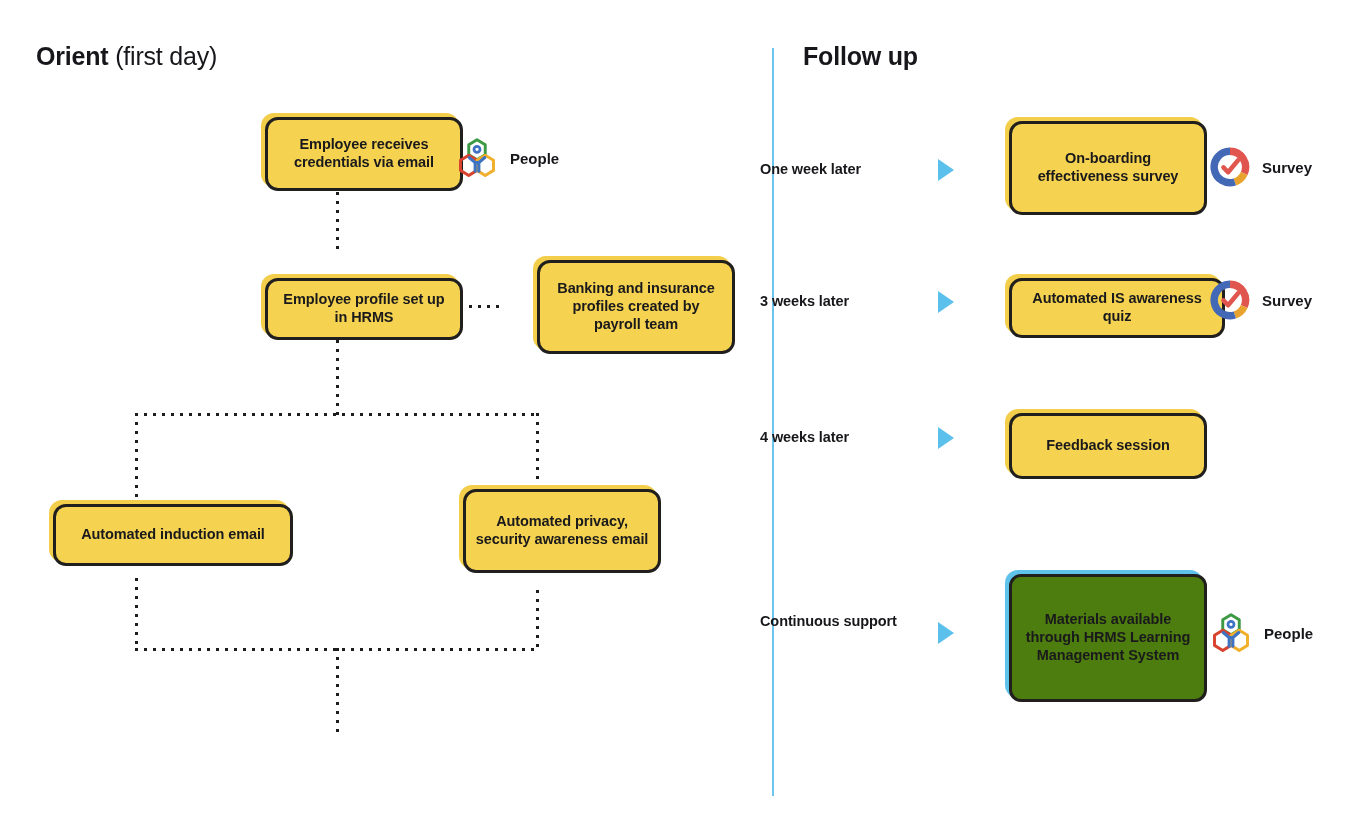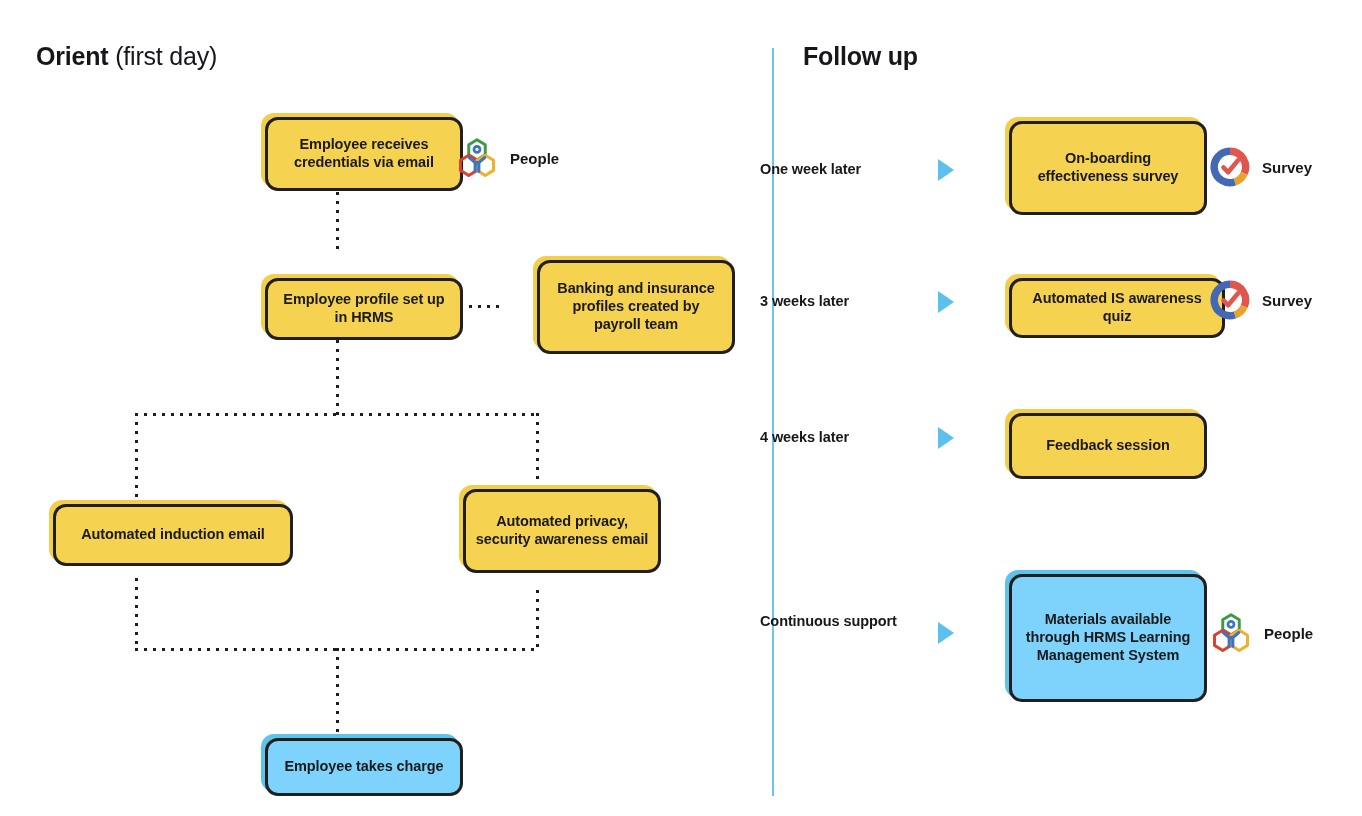--- a/index.html
+++ b/index.html
@@ -34,21 +34,21 @@
     display:flex;align-items:center;justify-content:center;
     text-align:center;
   }
   .node .label{
     font-size:14.5px;font-weight:bold;line-height:1.22;
     color:#1a1a1c;padding:3px 8px;letter-spacing:-0.1px;
   }
   .node.yellow .fill{background:#F2CE4B;}
   .node.yellow .frame{background:#F5D24F;}
   .node.blue .fill{background:#5FC2EA;}
-  .node.blue .frame{background:#7dd3fc;}
+  .node.blue .frame{background:#4d7c0f;border-radius:12px;}
 
   
   .dot-v{
     position:absolute;width:3px;
     background-image:radial-gradient(circle at 1.5px 1.5px, #1d1d1f 1.5px, rgba(0,0,0,0) 1.6px);
     background-size:3px 9px;background-repeat:repeat-y;
   }
   .dot-h{
     position:absolute;height:3px;
     background-image:radial-gradient(circle at 1.5px 1.5px, #1d1d1f 1.5px, rgba(0,0,0,0) 1.6px);
@@ -125,26 +125,20 @@
     </div>
   </div>
 
   <div class="node yellow" style="left:434px;top:485px;width:202px;height:88px;">
     <div class="fill"></div>
     <div class="frame">
       <div class="label">Automated privacy, security awareness email</div>
     </div>
   </div>
 
-  <div class="node blue" style="left:236px;top:734px;width:202px;height:62px;">
-    <div class="fill"></div>
-    <div class="frame">
-      <div class="label">Employee takes charge</div>
-    </div>
-  </div>
 
   <div class="legend" style="left:455px;top:136px;">
     <span>
       <svg class="ico" width="44" height="44" viewBox="0 0 48 48" aria-hidden="true">
         <polygon points="24,4 33,9.5 33,20.5 24,26 15,20.5 15,9.5" fill="none" stroke="#3C9A45" stroke-width="3.2" stroke-linejoin="round"></polygon>
         <polygon points="15,21 24,26.5 24,37.5 15,43 6,37.5 6,26.5" fill="none" stroke="#D8422E" stroke-width="3.2" stroke-linejoin="round"></polygon>
         <polygon points="33,21 42,26.5 42,37.5 33,43 24,37.5 24,26.5" fill="none" stroke="#F1B02B" stroke-width="3.2" stroke-linejoin="round"></polygon>
         <circle cx="24" cy="14.5" r="3.3" fill="none" stroke="#3E73C4" stroke-width="3"></circle>
         <path d="M15.5 23.5 L22 29 L22 38.5 M32.5 23.5 L26 29 L26 38.5" fill="none" stroke="#3E73C4" stroke-width="3.4" stroke-linecap="round" stroke-linejoin="round"></path>
         <path d="M22 29 L26 29" stroke="#3E73C4" stroke-width="3.4" stroke-linecap="round"></path>

